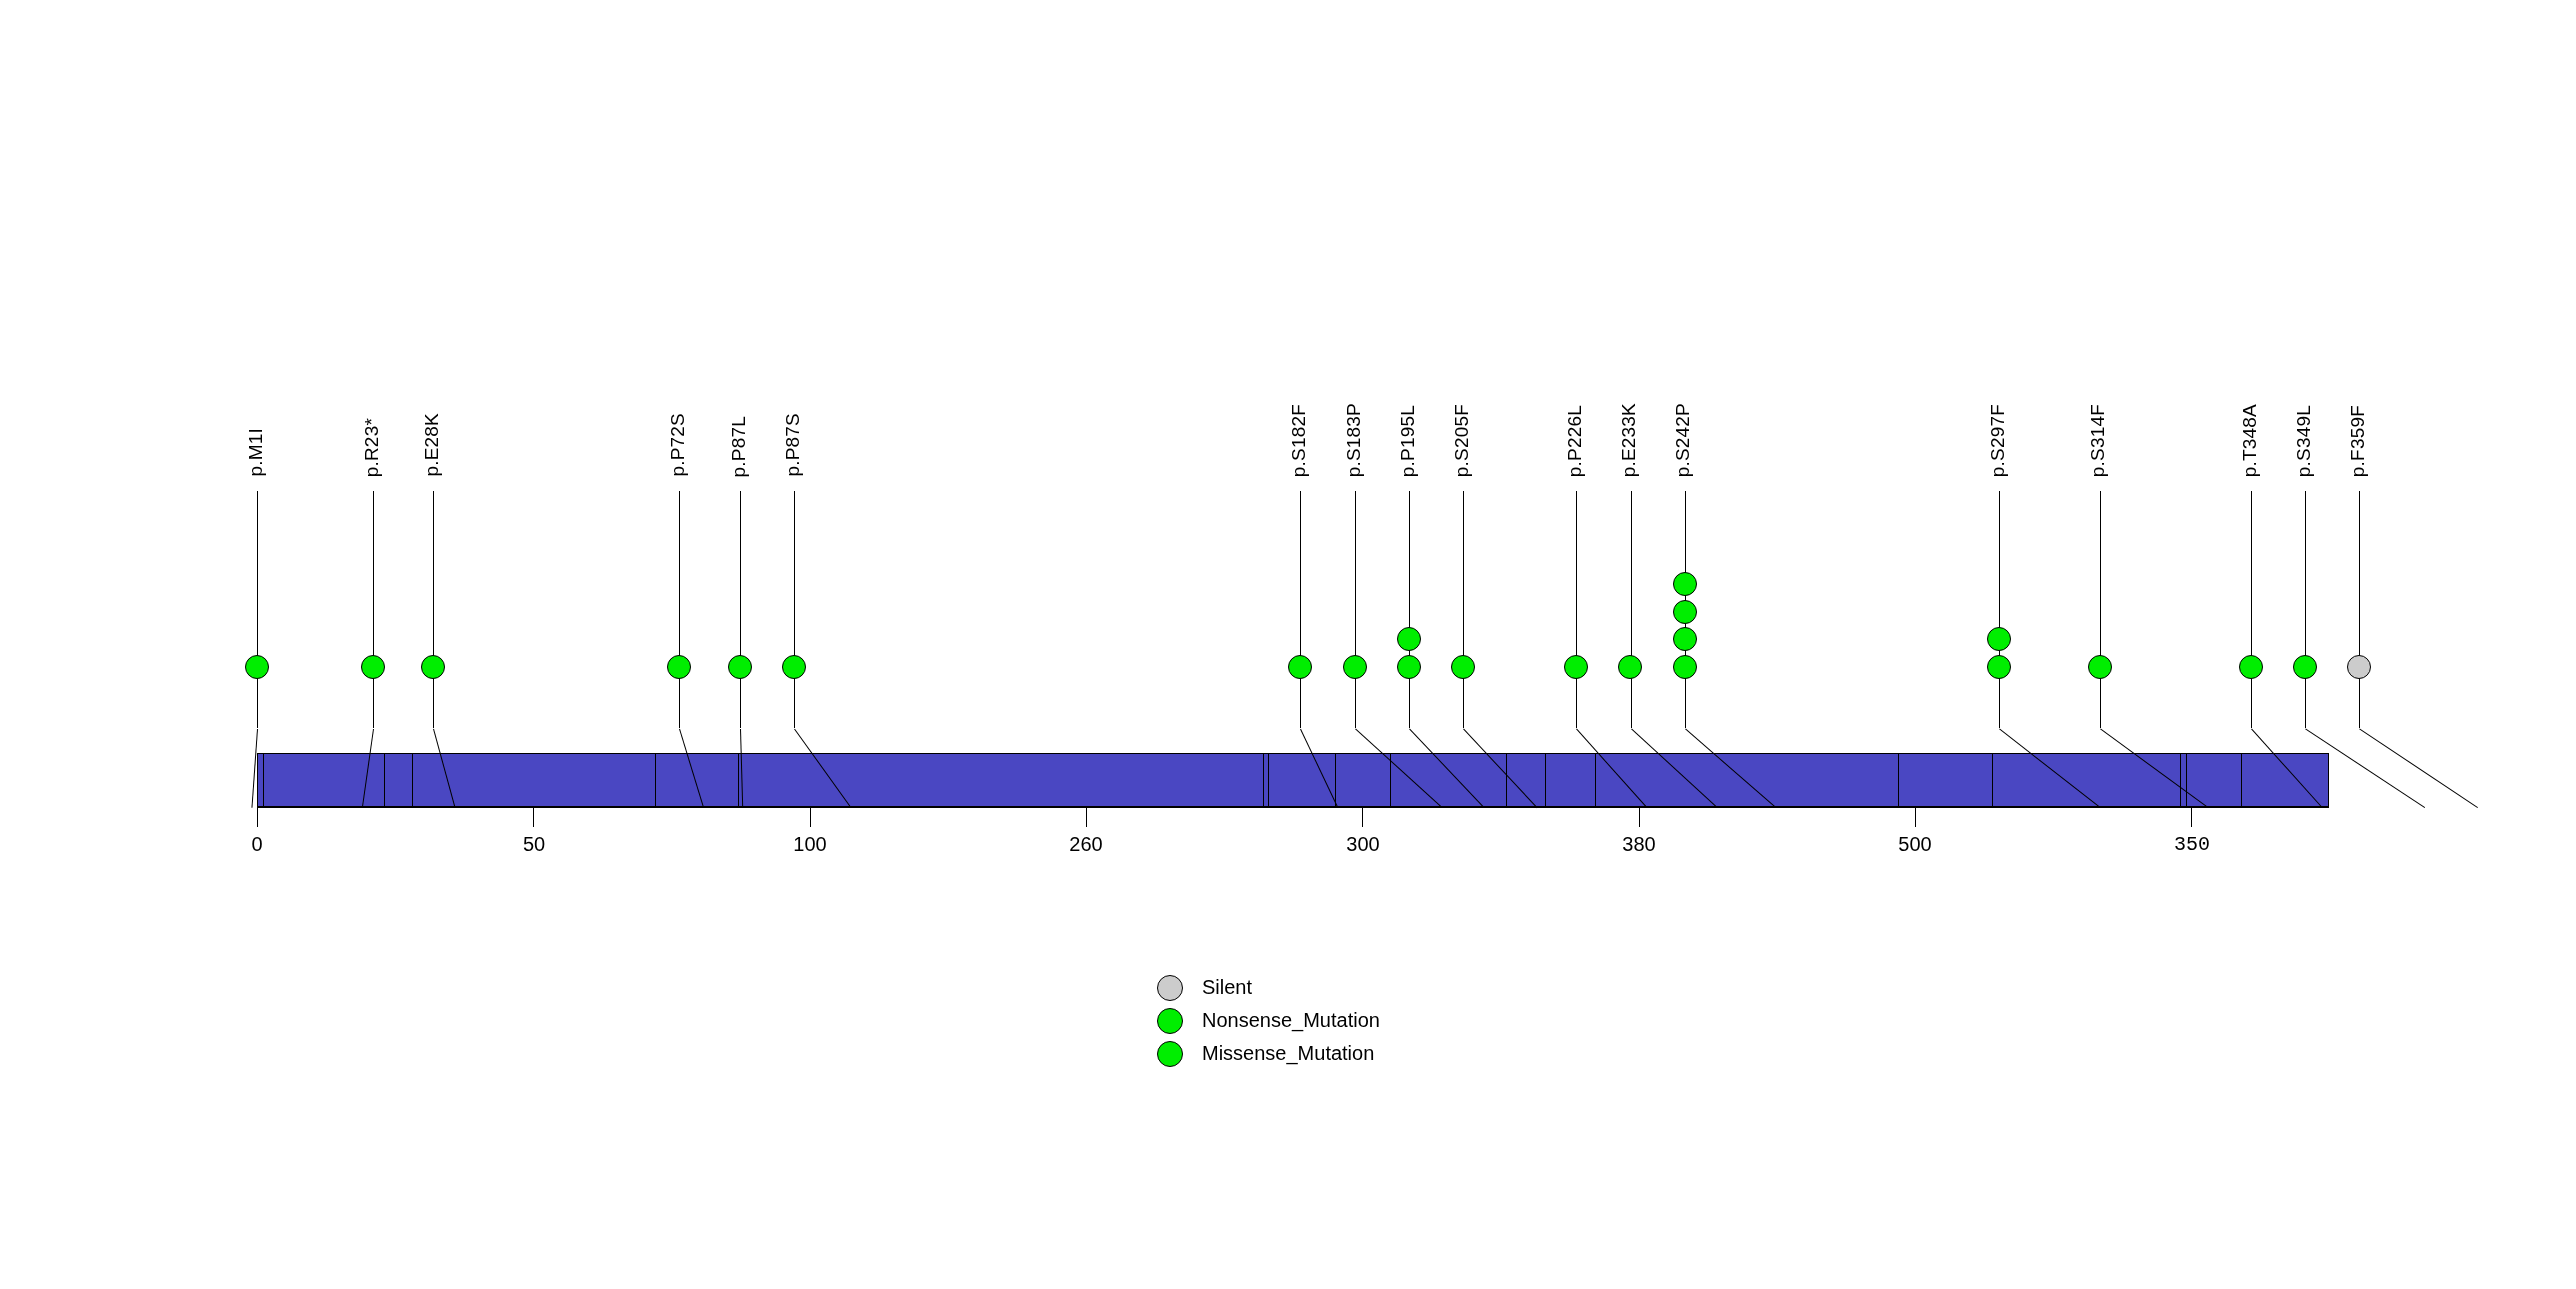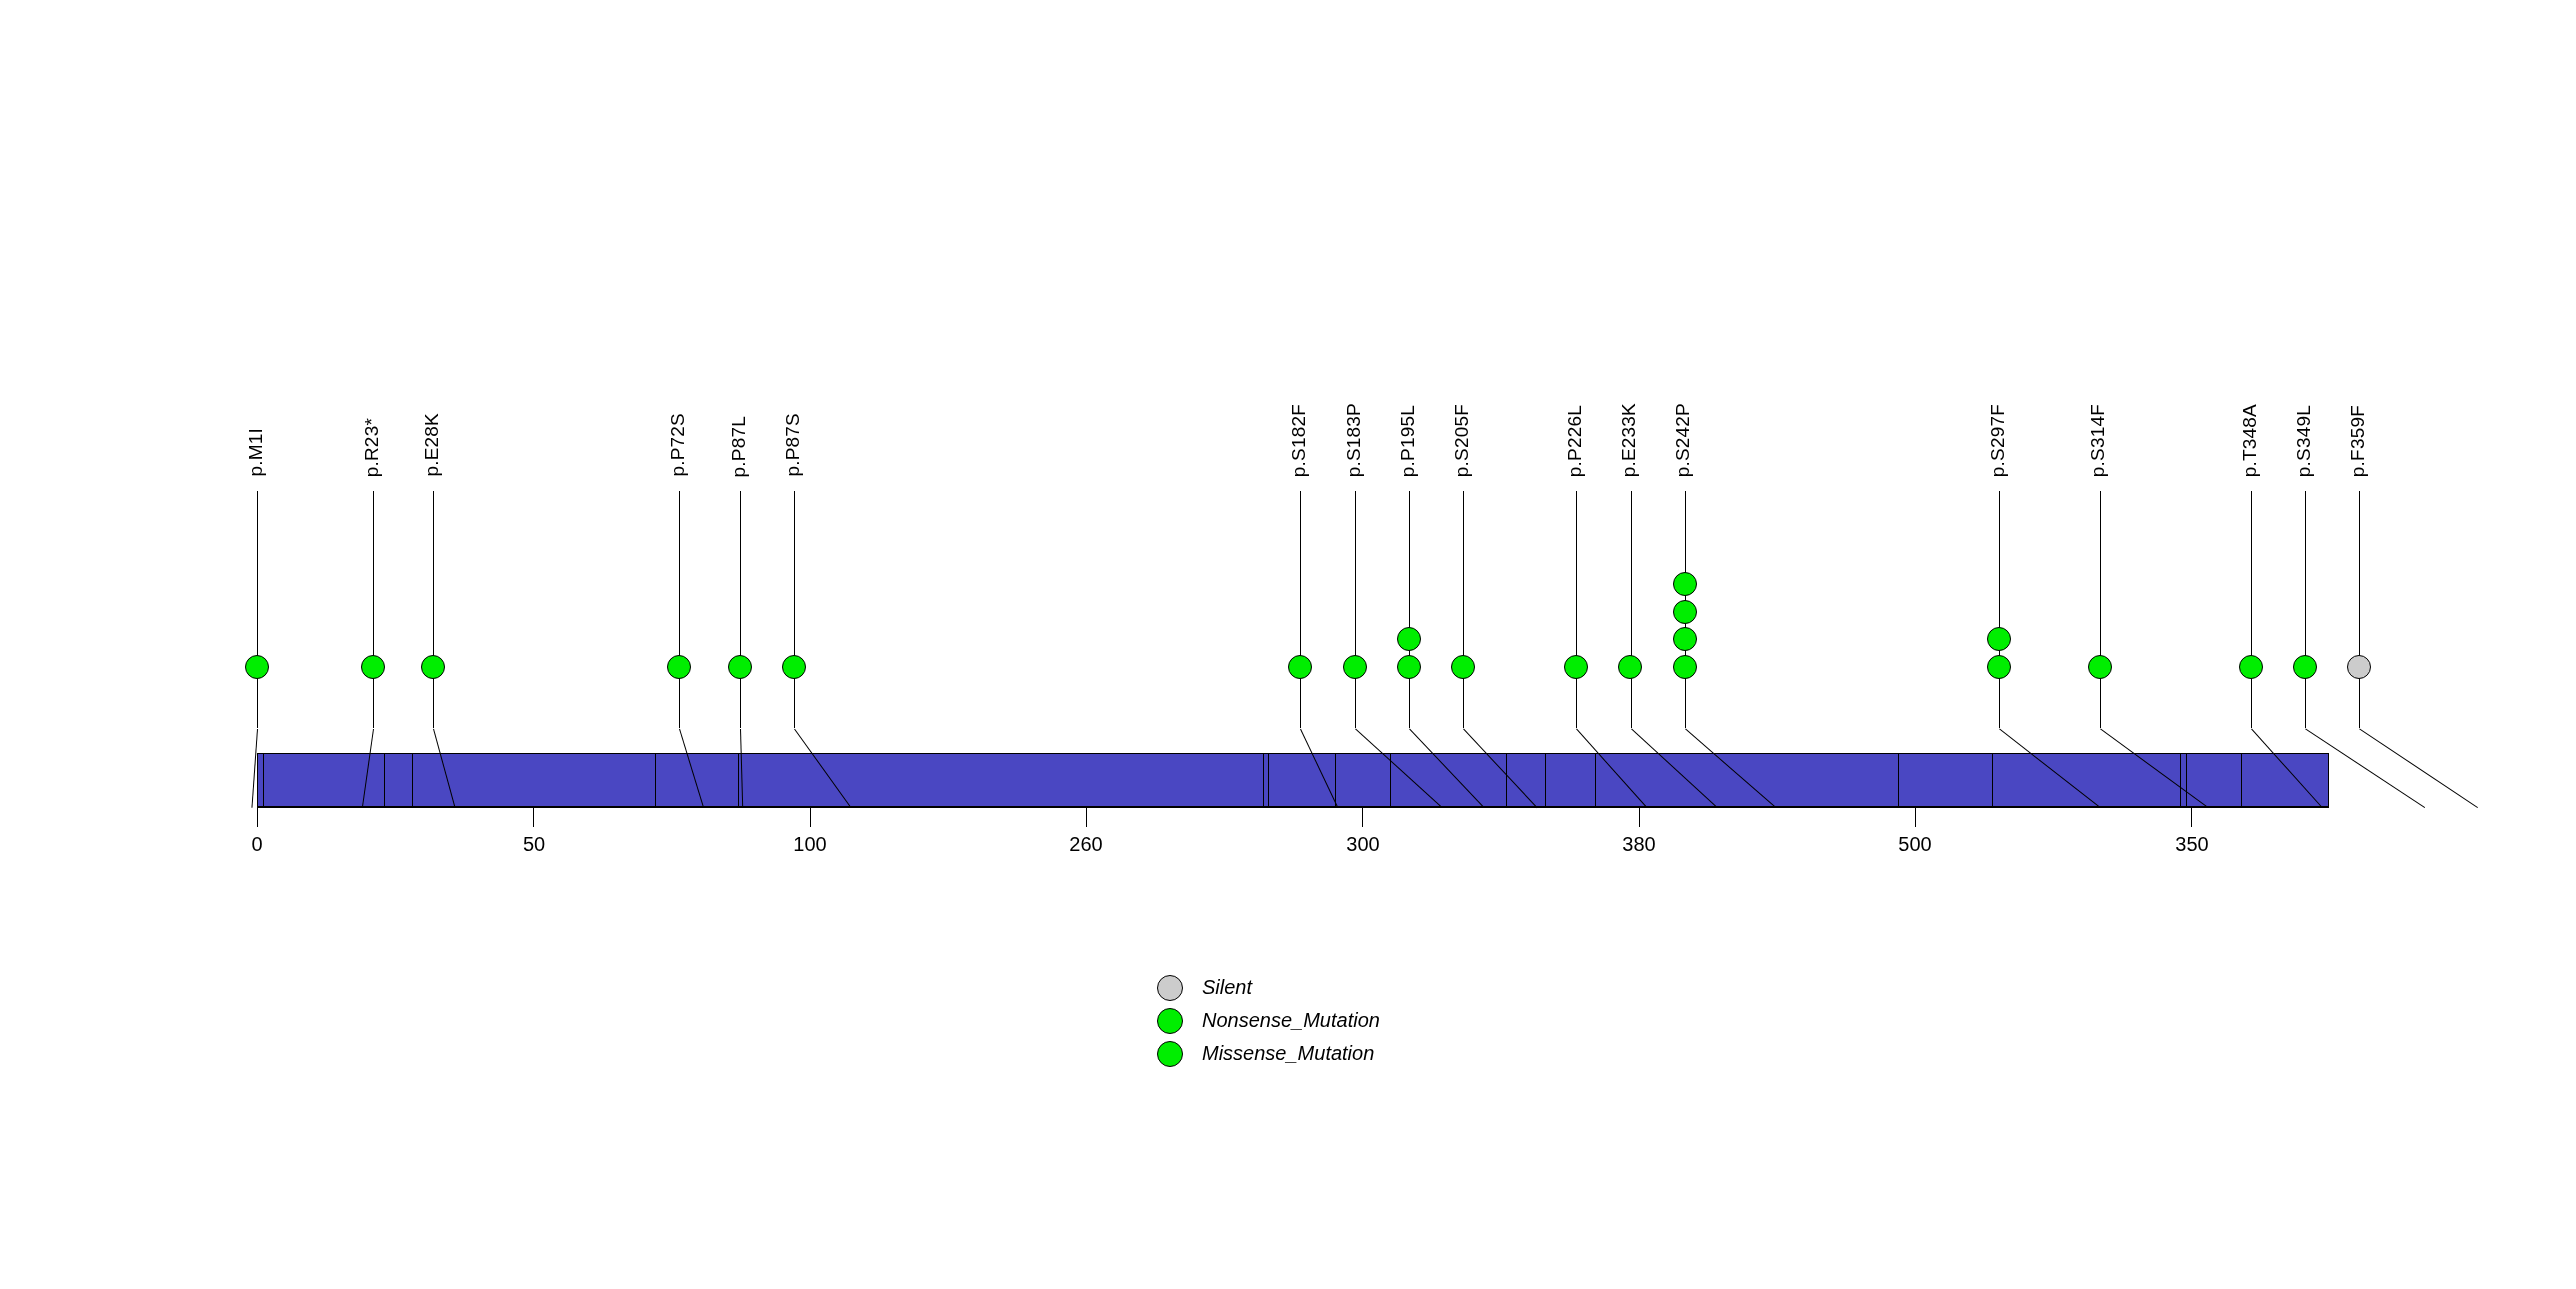--- a/index.html
+++ b/index.html
@@ -11,21 +11,21 @@
   .stem{position:absolute;width:0.8px;background:#000000;}
   .dot{position:absolute;border-radius:50%;border:0.8px solid #000000;box-sizing:border-box;}
   .bar{position:absolute;border:0.8px solid #000000;box-sizing:border-box;}
   .seg{position:absolute;width:0.8px;background:#000000;}
   .tickline{position:absolute;width:0.8px;background:#000000;}
   .axisline{position:absolute;height:0.8px;background:#000000;}
   .ticklbl{position:absolute;font-size:20px;color:#000;text-align:center;
            font-family:"Liberation Sans",sans-serif;}
   .legend-dot{position:absolute;border-radius:50%;border:0.8px solid #000;box-sizing:border-box;}
   .legend-txt{position:absolute;font-size:20px;color:#000;
-              font-family:"Liberation Sans",sans-serif;white-space:nowrap;font-style:italic;}
+              font-family:"Liberation Sans",sans-serif;white-space:nowrap;}
   .elbow{position:absolute;}
 </style>
 </head>
 <body>
 
 <div id="plot">
 
   <div class="bar" id="protein-bar" style="left: 257px; top: 753px; width: 2072px; height: 54px; background: rgb(74, 71, 194); border-color: rgb(0, 0, 0);"></div>
 
   <div class="axisline" style="left:257px;top:807px;width:2072px;"></div>
@@ -39,21 +39,21 @@
       <div class="ticklbl" style="left: 764px; top: 833px; width: 92px;">100</div>
       <div class="tickline" style="left: 1086px; top: 807px; height: 20px;"></div>
       <div class="ticklbl" style="left: 1040px; top: 833px; width: 92px;">260</div>
       <div class="tickline" style="left: 1362px; top: 807px; height: 20px;"></div>
       <div class="ticklbl" style="left: 1317px; top: 833px; width: 92px;">300</div>
       <div class="tickline" style="left: 1639px; top: 807px; height: 20px;"></div>
       <div class="ticklbl" style="left: 1593px; top: 833px; width: 92px;">380</div>
       <div class="tickline" style="left: 1915px; top: 807px; height: 20px;"></div>
       <div class="ticklbl" style="left: 1869px; top: 833px; width: 92px;">500</div>
       <div class="tickline" style="left: 2191px; top: 807px; height: 20px;"></div>
-      <div class="ticklbl" style="left: 2146px; top: 833px; width: 92px;">350</div>
+      <div class="ticklbl" style="left: 2146px; top: 833px; width: 92px; font-family: Liberation Mono, monospace;">350</div>
     </div>
   <div id="layer-lolli">
       <div class="lbl" style="left: 246px; bottom: 813px; height: auto;">p.M1I</div>
       <div class="elbow" style="position: absolute; left: 0px; top: 0px; width: 0px; height: 0px;">
         <div class="stem" style="left: 257px; top: 491px; height: 237px;"></div>
         <div class="stem" style="left: 257px; top: 729px; height: 79px; transform-origin: center top; transform: rotate(4.02226deg);"></div>
         <div class="dot" style="left: 245px; top: 655px; width: 24.4px; height: 24.4px; background: rgb(0, 238, 0);"></div>
       </div>
       <div class="lbl" style="left: 362px; bottom: 813px; height: auto;">p.R23*</div>
       <div class="elbow" style="position: absolute; left: 0px; top: 0px; width: 0px; height: 0px;">

